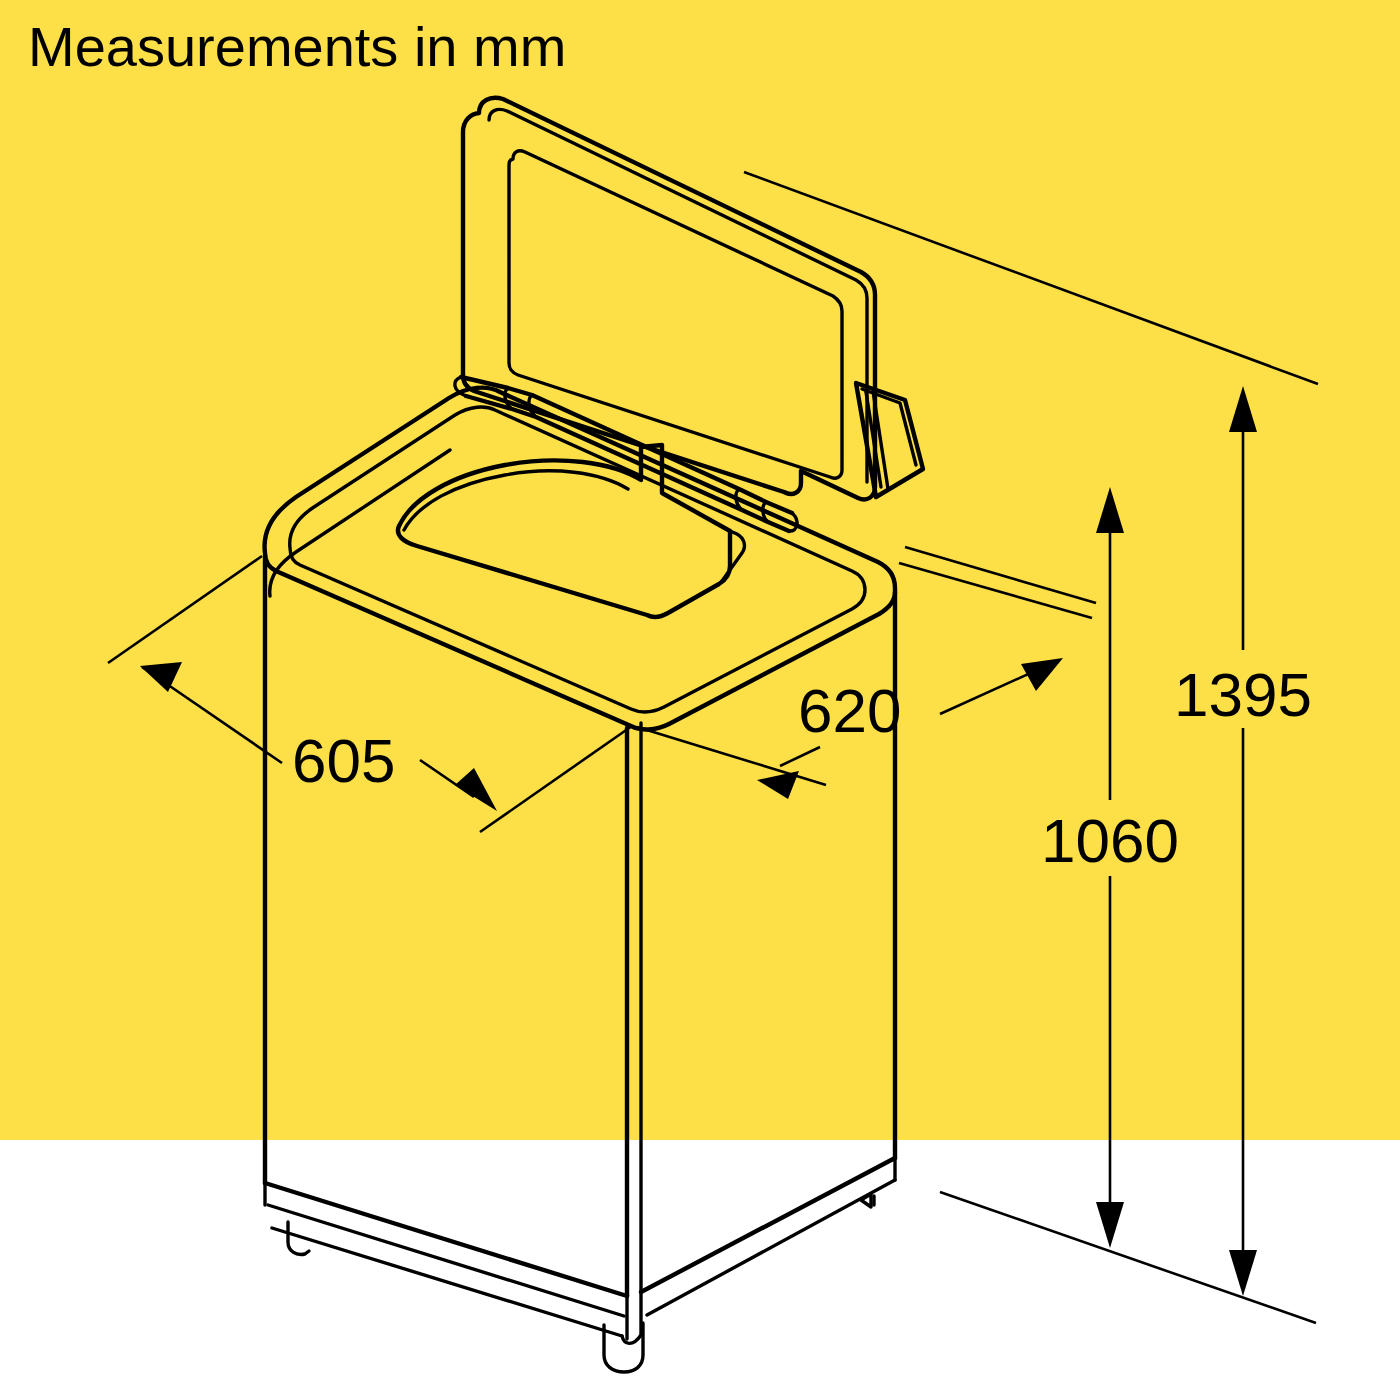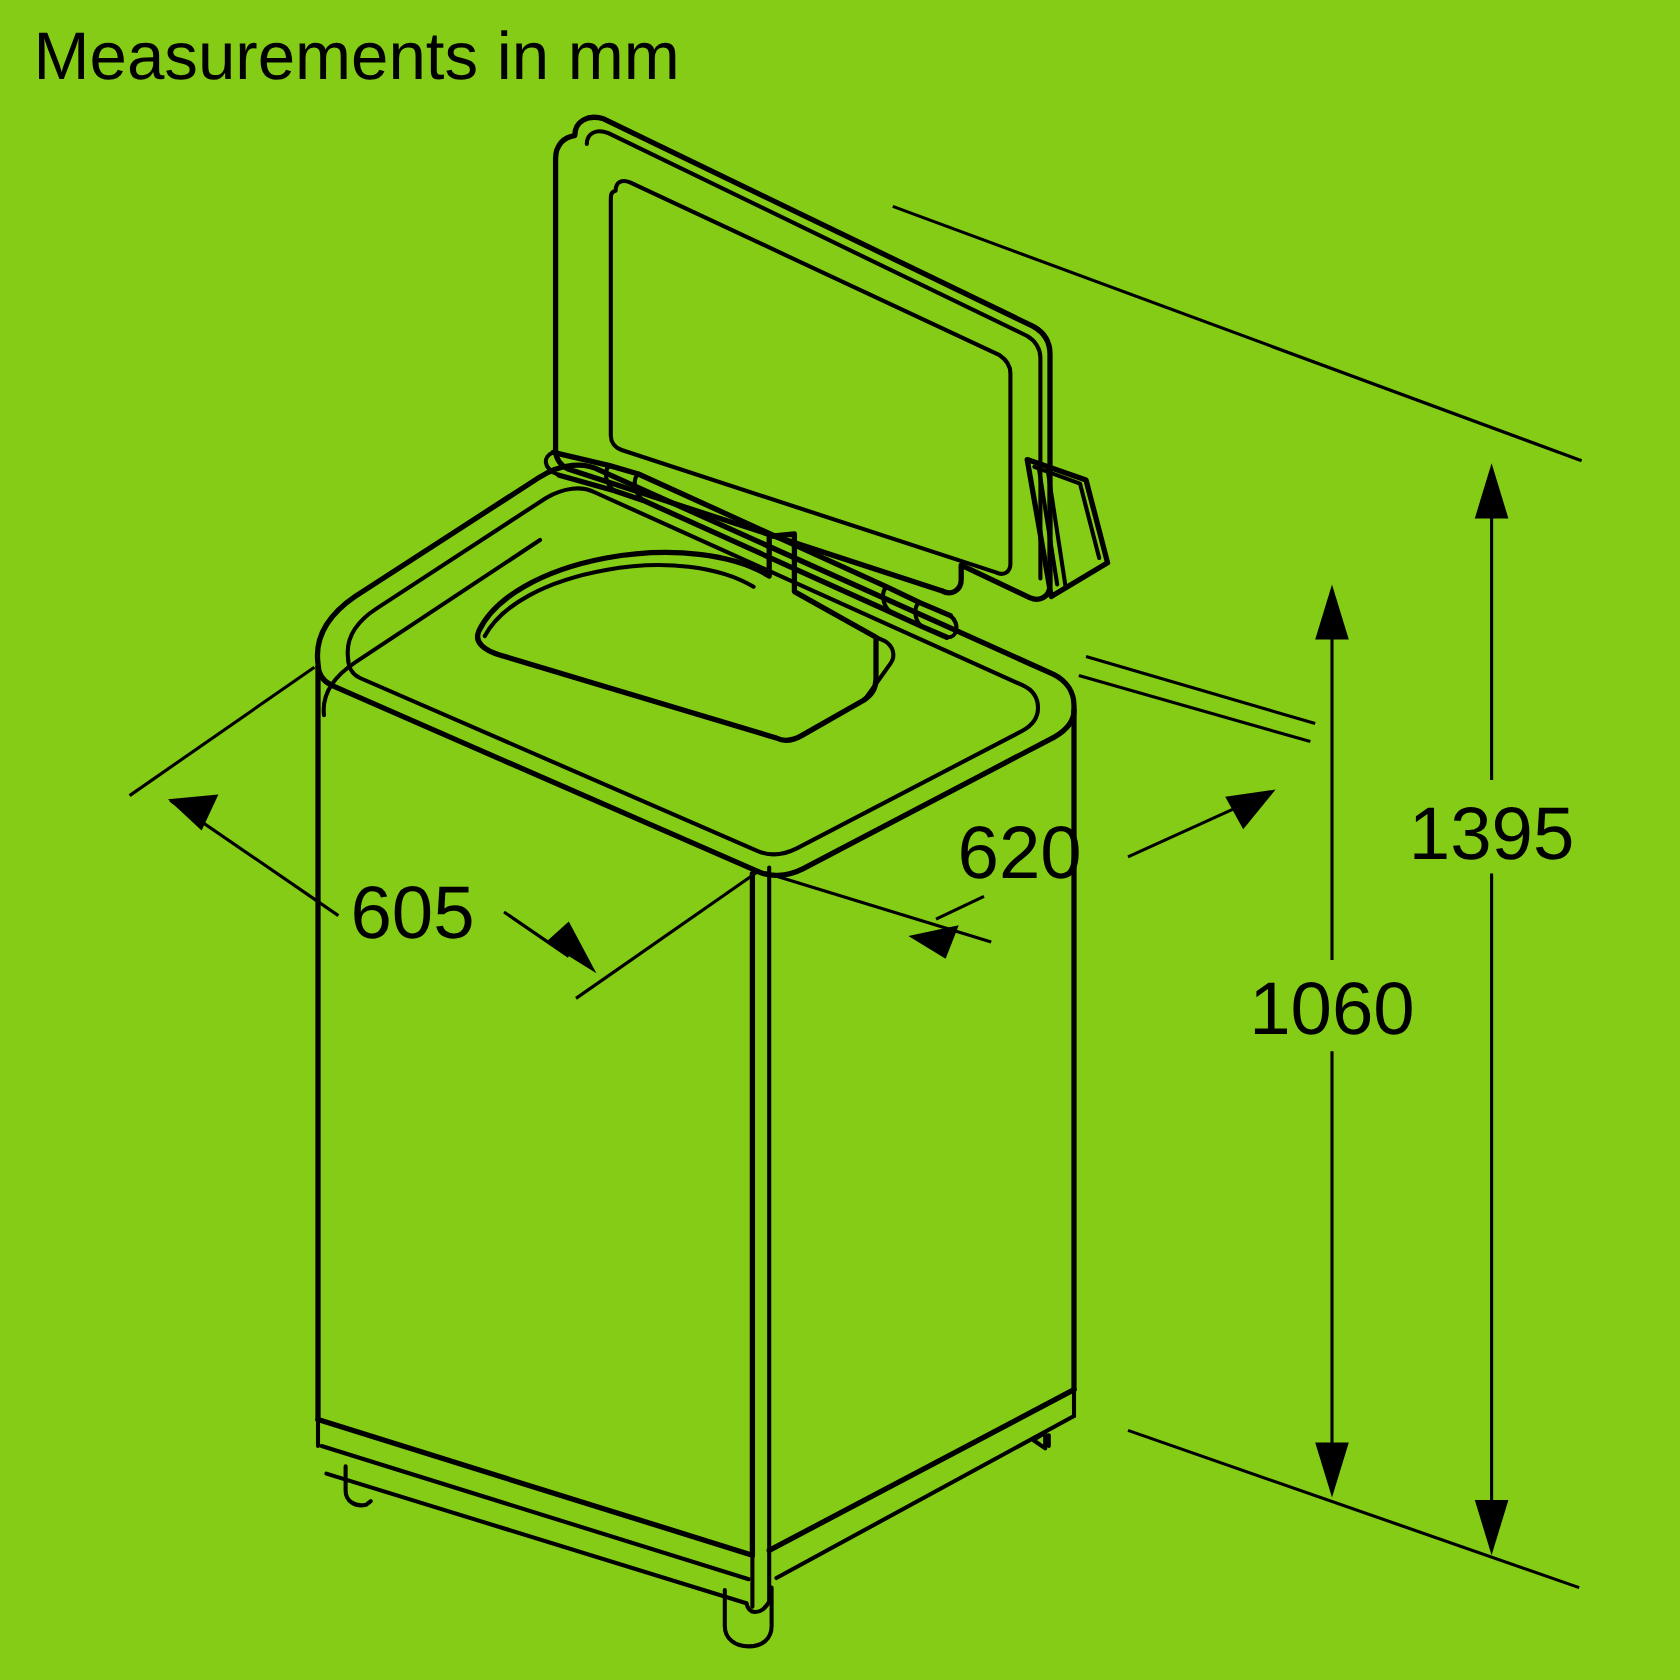--- a/index.html
+++ b/index.html
@@ -12,22 +12,22 @@
     width: 1400px;
     height: 1400px;
     font-family: "Liberation Sans", sans-serif;
     color: #000000;
     overflow: hidden;
     position: relative;
   }
   #drawing-root {
     position: relative;
     width: 1400px;
-    height: 1400px;
-    background: #84cc16;
+    height: 1140px;
+    background: #fde047;
   }
   #tech-svg {
     position: absolute;
     top: 0;
     left: 0;
     width: 1400px;
     height: 1400px;
     display: block;
   }
   

